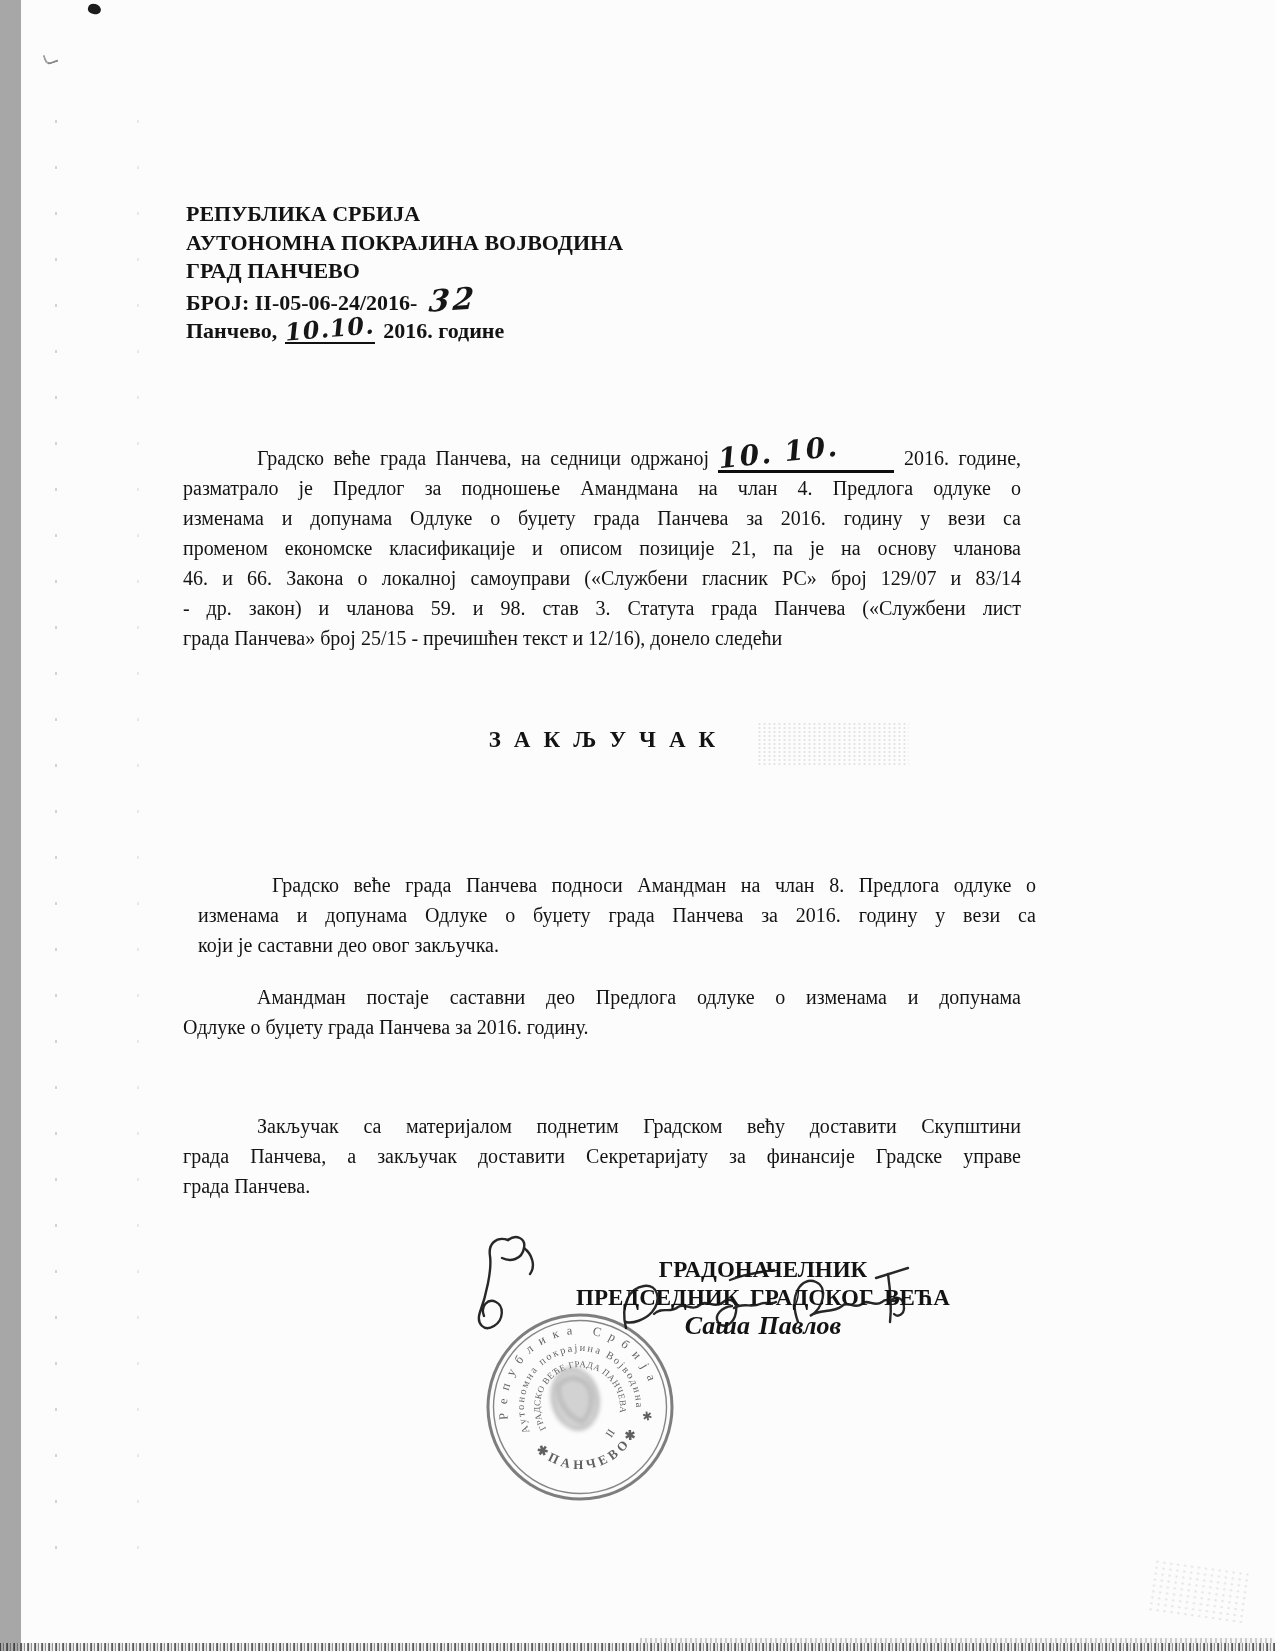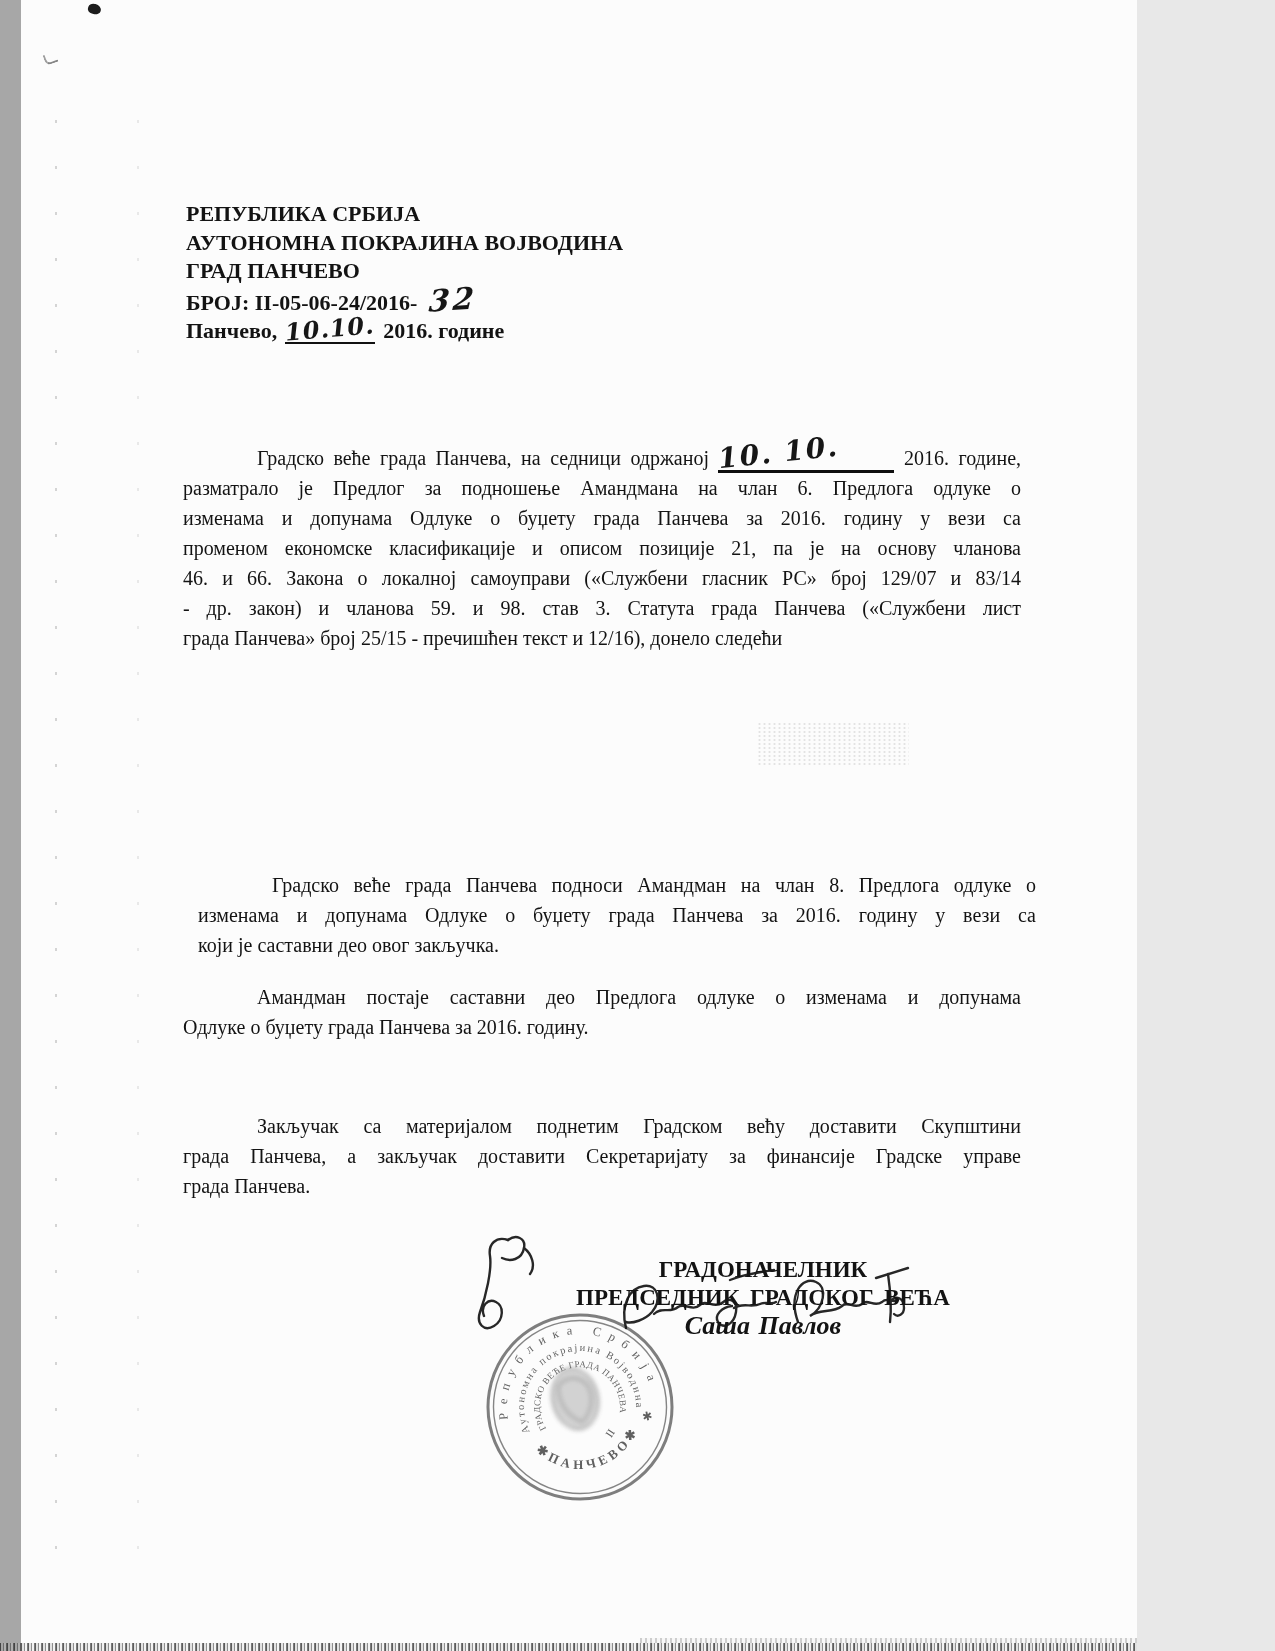--- a/index.html
+++ b/index.html
@@ -1,16 +1,16 @@
 <!DOCTYPE html>
 <html><head>
 <meta charset="utf-8">
 <style>
   html,body{margin:0;padding:0;background:#e8e8e8;}
-  .page{position:relative;width:1137px;height:1651px;background:#fcfcfc;
+  .page{position:relative;width:1275px;height:1651px;background:#fcfcfc;
         font-family:"Liberation Serif","DejaVu Serif",serif;color:#131313;overflow:hidden;}
 
   
   .scan-band-left{position:absolute;left:0;top:0;width:21px;height:100%;background:#a7a7a7;}
   .dash-col{position:absolute;top:120px;height:1460px;width:2px;
             background:repeating-linear-gradient(180deg,rgba(90,90,90,.55) 0 3px,transparent 3px 46px);}
   .c1{left:55px;opacity:.45;}
   .c2{left:137px;opacity:.22;}
   .blob{position:absolute;left:88px;top:4px;width:13px;height:10px;background:#1c1c1c;
         border-radius:50% 60% 55% 45%;transform:rotate(15deg);}
@@ -93,29 +93,30 @@
     </div>
   </div>
 
   <div class="para p1">
     <div class="line special-line">
       <span class="indent-spacer"></span><span>Градско веће града Панчева, на седници одржаној</span>
       <span class="inline-underline"><span class="hw hw-inline">10. 10.</span></span>
       <span>2016. године,</span>
     </div>
     <div>
-        <div class="line">разматрало је Предлог за подношење Амандмана на члан 6. Предлога одлуке о</div>
+        <div class="line">разматрало је Предлог за подношење Амандмана на члан 4. Предлога одлуке о</div>
         <div class="line">изменама и допунама Одлуке о буџету града Панчева за 2016. годину у вези са</div>
         <div class="line">променом економске класификације и описом позиције 21, па је на основу чланова</div>
         <div class="line">46. и 66. Закона о локалној самоуправи («Службени гласник РС» број 129/07 и 83/14</div>
         <div class="line">- др. закон) и чланова 59. и 98. став 3. Статута града Панчева («Службени лист</div>
         <div class="line last">града Панчева» број 25/15 - пречишћен текст и 12/16), донело следећи</div>
       </div>
   </div>
 
+  <div class="heading">ЗАКЉУЧАК</div>
 
   <div class="para p2" data-indent-first="true">
       <div class="line">Градско веће града Панчева подноси Амандман на члан 8. Предлога одлуке о</div>
       <div class="line">изменама и допунама Одлуке о буџету града Панчева за 2016. годину у вези са</div>
       <div class="line last">који је саставни део овог закључка.</div>
     </div>
   <div class="para p3" data-indent-first="true">
       <div class="line">Амандман постаје саставни део Предлога одлуке о изменама и допунама</div>
       <div class="line last">Одлуке о буџету града Панчева за 2016. годину.</div>
     </div>

